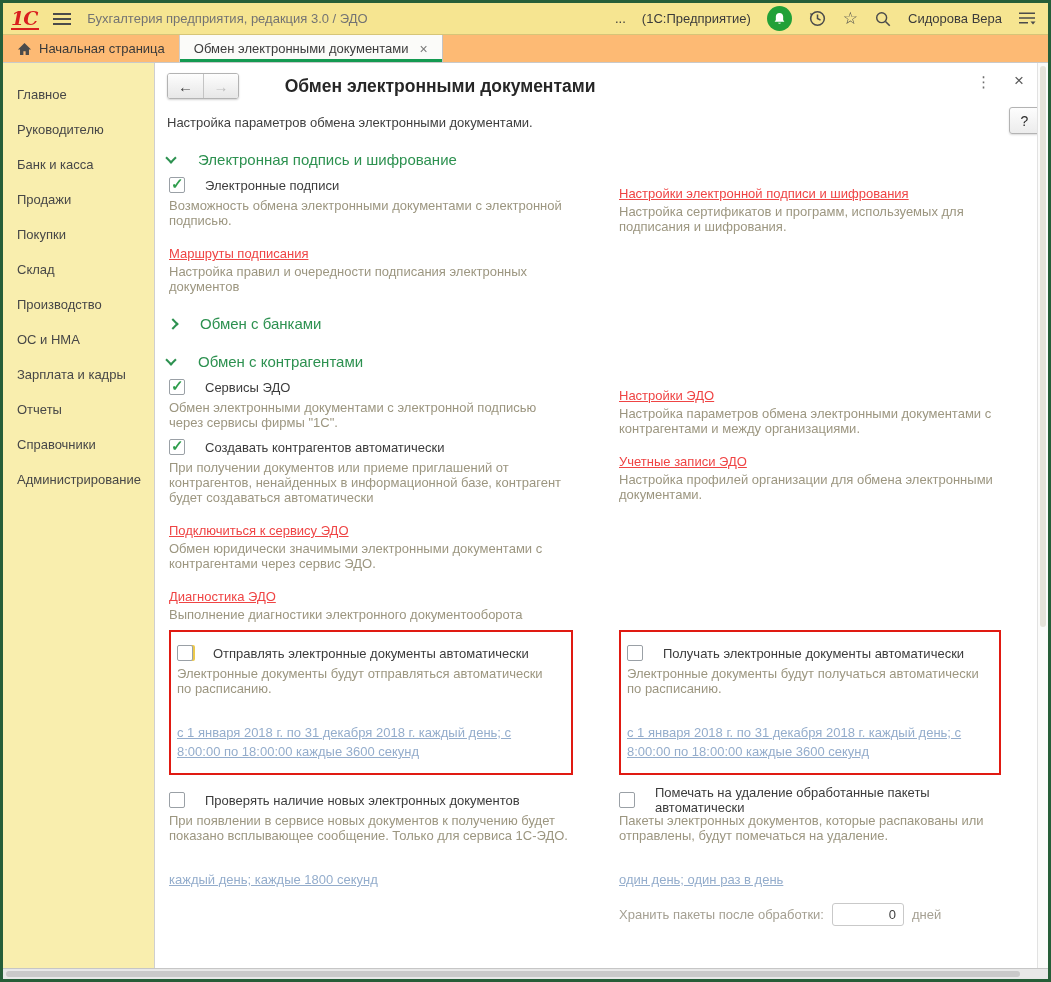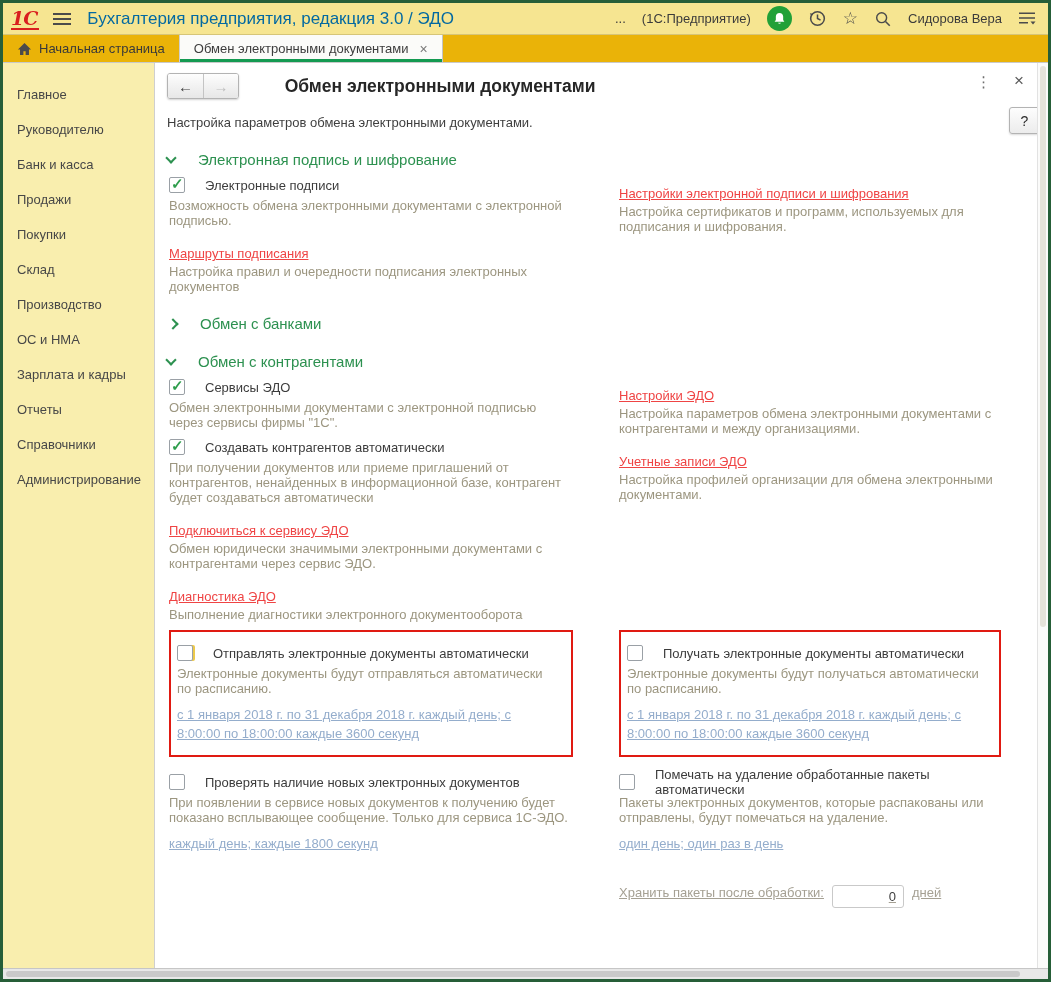--- a/index.html
+++ b/index.html
@@ -10,32 +10,32 @@
             display:flex; flex-direction:column; overflow:hidden; }
 
   
   .titlebar { height:32px; background:#f6e591; border-bottom:1px solid #d6c578;
               display:flex; align-items:center; padding:0 12px 0 8px; flex:0 0 auto; }
   .logo-1c { font-family:"DejaVu Serif", serif; font-style:italic; font-weight:bold;
              color:#d91f1f; font-size:19px; letter-spacing:-1px; line-height:20px;
              border-bottom:2px solid #d91f1f; padding:0 2px 0 0; margin-right:14px; cursor:pointer; }
   .burger { width:18px; margin-right:16px; cursor:pointer; }
   .burger div { height:2px; background:#4b4b4b; margin:3px 0; }
-  .tb-title { font-size:17px; color:#0369a1; }
+  .tb-title { font-size:13px; color:#737373; }
   .tb-right { margin-left:auto; display:flex; align-items:center; gap:16px; }
   .tb-ellipsis { color:#3b3b3b; }
   .tb-app { color:#3b3b3b; }
   .bell-circle { width:25px; height:25px; border-radius:50%; background:#21a038;
                  display:flex; align-items:center; justify-content:center; cursor:pointer; }
   .tb-ico { cursor:pointer; display:flex; align-items:center; }
   .star-glyph { font-size:17px; color:#4b4b4b; line-height:17px; }
   .tb-user { color:#3b3b3b; cursor:pointer; }
 
   
-  .tabbar { height:28px; background:#eab308; border-bottom:1px solid #c9c9c9;
+  .tabbar { height:28px; background:#fdba74; border-bottom:1px solid #c9c9c9;
             display:flex; align-items:stretch; flex:0 0 auto; }
   .tab { display:flex; align-items:center; gap:7px; padding:0 14px; cursor:pointer; position:relative; }
   .tab-home { border-right:1px solid #cfcfcf; }
   .tab-home .tab-label { color:#3a3a3a; }
   .tab-active { background:#fbfbf9; border-right:1px solid #c4c4c4; }
   .tab-active::after { content:""; position:absolute; left:0; right:0; bottom:0; height:3px; background:#149a51; }
   .tab-close { color:#7a7a7a; font-size:14px; margin-left:4px; cursor:pointer; }
 
   
   .body-row { flex:1 1 auto; display:flex; position:relative; overflow:hidden; }
@@ -76,27 +76,27 @@
 
   .cb-row { display:flex; align-items:center; gap:8px; margin-top:7px; height:20px; }
   .cb { position:relative; width:16px; height:16px; border:1px solid #9aa0a6; border-radius:2px;
         background:#fff; flex:0 0 auto; cursor:pointer; }
   .cb.checked::after { content:"\2713"; position:absolute; left:1px; top:-3px;
                        color:#2f9e4d; font-weight:bold; font-size:15px; }
   .cb.hl-yellow { box-shadow:2px 0 0 #ecc94b; }
   .cb-label { color:#3c3c3c; font-size:13px;margin-left:12px; }
   .desc { margin-top:3px; color:#9c9680; line-height:15px; }
   .link { display:inline-block; margin-top:13px; color:#ef4444; text-decoration:underline; cursor:pointer; }
-  .sched-link { display:inline-block; margin-top:9px; color:#94adcc; text-decoration:underline;
+  .sched-link { display:inline-block; margin-top:27px; color:#94adcc; text-decoration:underline;
                 line-height:19px; cursor:pointer; }
   .blk { margin-top:5px; }
 
   .redbox { border:2px solid #e01a12; padding:4px 18px 12px 6px; margin-top:8px; }
 
-  .keep-row { display:flex; gap:8px; margin-top:32px; color:#a5a093;text-decoration:underline; }
+  .keep-row { display:flex; align-items:center; gap:8px; margin-top:14px; color:#a5a093; }
   .num-input { width:72px; height:23px; border:1px solid #c9c9c9; border-radius:3px;
                text-align:right; padding-right:7px; font-size:13px; color:#3f3f3f;
                font-family:"Liberation Sans", sans-serif; }
 
   
   .vscroll { position:absolute; top:0; right:0; bottom:0; width:11px; background:#fbfbfa;
              border-left:1px solid #e2e2e2; cursor:pointer; }
   .vthumb { position:absolute; top:3px; left:2px; right:2px; height:62%;
             background:#e6e3da; border-radius:4px; }
   .hscroll { height:11px; flex:0 0 auto; background:#e8e8e8; border-top:1px solid #c6c6c6;

